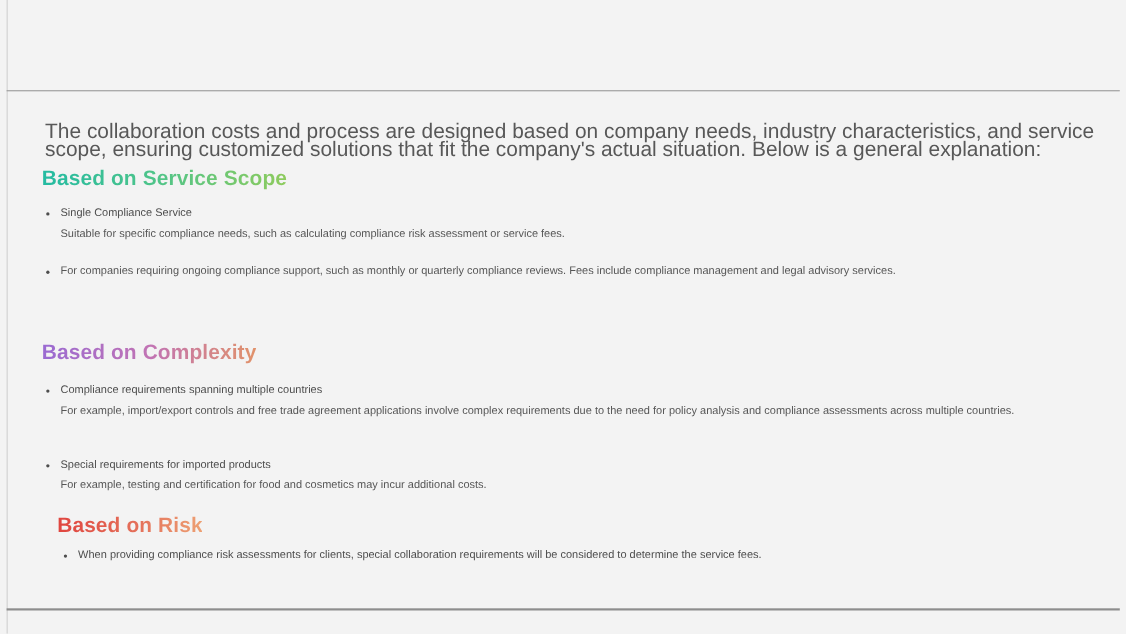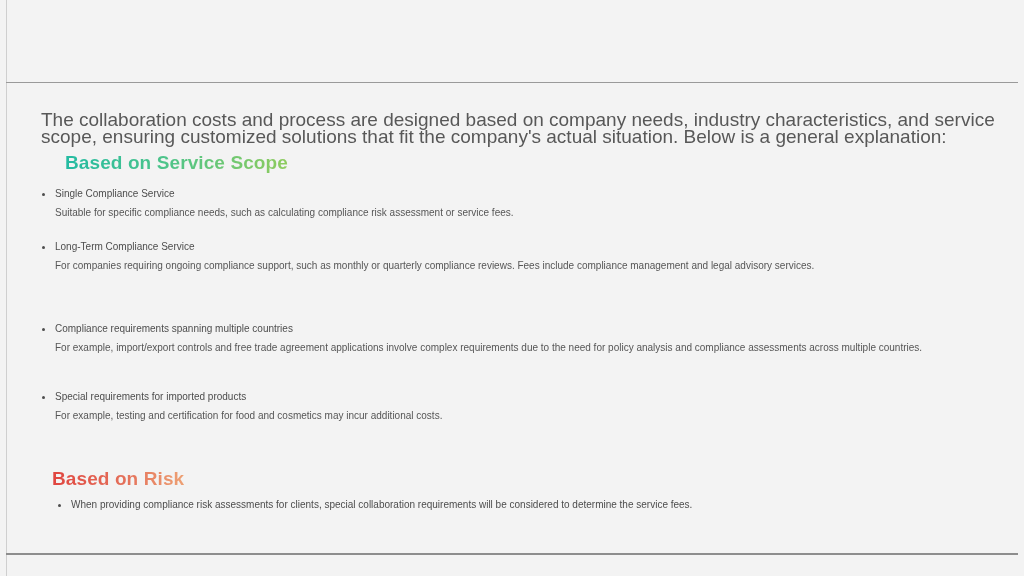--- a/index.html
+++ b/index.html
@@ -88,21 +88,20 @@
     margin: 0;
     line-height: 26px;
     -webkit-background-clip: text;
     background-clip: text;
     -webkit-text-fill-color: transparent;
     color: transparent;
     display: inline-block;
   }
   .sec-scope .section-heading {
     background-image: linear-gradient(90deg, #24bba2 0%, #4ec48a 45%, #8ecb5d 100%);
-    margin-left: 27px;
   }
   .sec-complexity .section-heading {
     background-image: linear-gradient(90deg, #9a6ad2 0%, #c173b4 50%, #e1926a 100%);
   }
   .sec-risk .section-heading {
     background-image: linear-gradient(90deg, #e0453f 0%, #e4705a 55%, #eda073 100%);
   }
 
   ul.bullets {
     list-style: none;
@@ -163,27 +162,27 @@
   <div class="content">
 
     <div class="section sec-scope">
       <div class="section-heading">Based on Service Scope</div>
       <ul class="bullets">
         <li class="li-1">
           <span class="b-title">Single Compliance Service</span>
           <span class="b-desc">Suitable for specific compliance needs, such as calculating compliance risk assessment or service fees.</span>
         </li>
         <li class="li-2">
-          <span class="b-title">Long-Term Compliance Service</span>
           <span class="b-desc">For companies requiring ongoing compliance support, such as monthly or quarterly compliance reviews. Fees include compliance management and legal advisory services.</span>
         </li>
       </ul>
     </div>
 
     <div class="section sec-complexity">
+      <div class="section-heading">Based on Complexity</div>
       <ul class="bullets">
         <li class="li-1">
           <span class="b-title">Compliance requirements spanning multiple countries</span>
           <span class="b-desc">For example, import/export controls and free trade agreement applications involve complex requirements due to the need for policy analysis and compliance assessments across multiple countries.</span>
         </li>
         <li class="li-2">
           <span class="b-title">Special requirements for imported products</span>
           <span class="b-desc">For example, testing and certification for food and cosmetics may incur additional costs.</span>
         </li>
       </ul>

